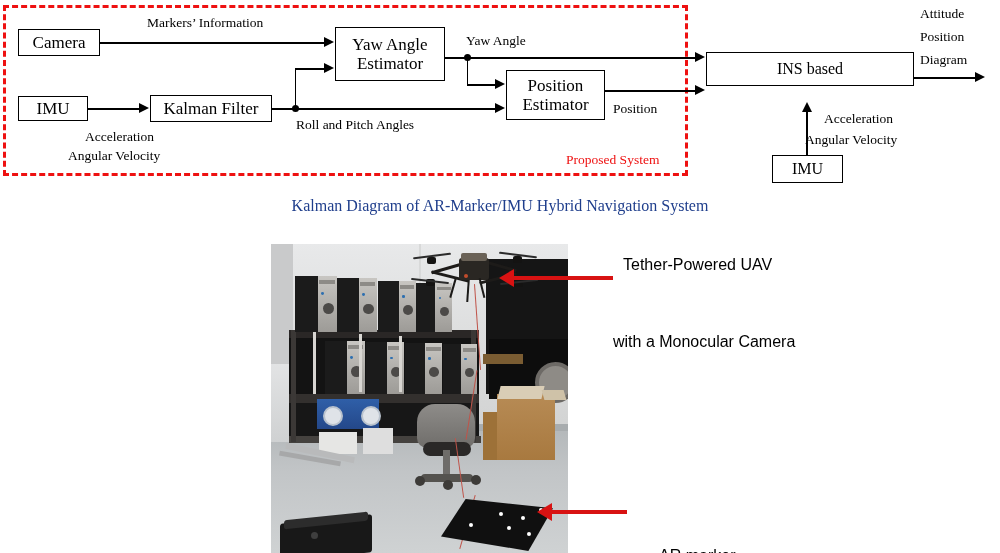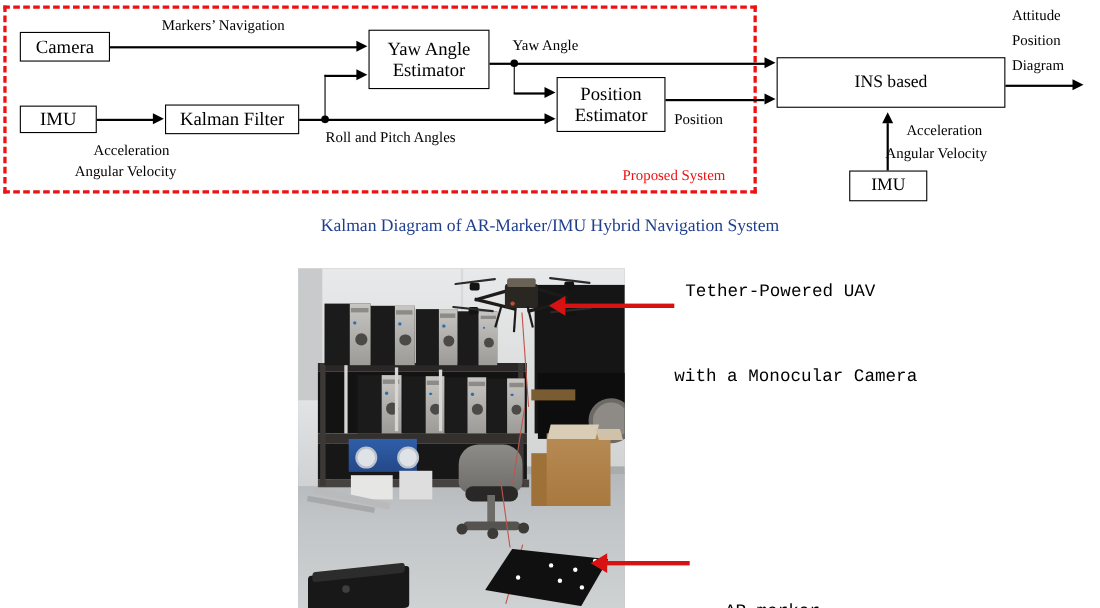--- a/index.html
+++ b/index.html
@@ -18,21 +18,21 @@
   .node{position:absolute;border:1.4px solid #000;background:#fff;
         display:flex;align-items:center;justify-content:center;
         text-align:center;line-height:1.12;box-sizing:border-box;}
   .node span{display:block;}
 
   .n-camera{left:18px;top:29px;width:82px;height:27px;font-size:17px;}
   .n-imu-l{left:18px;top:96px;width:70px;height:25px;font-size:17px;}
   .n-kalman{left:150px;top:95px;width:122px;height:27px;font-size:17px;}
   .n-yaw{left:335px;top:27px;width:110px;height:54px;font-size:17px;}
   .n-pos{left:506px;top:70px;width:99px;height:50px;font-size:17px;}
-  .n-ins{left:706px;top:52px;width:208px;height:46px;font-size:16px;}
+  .n-ins{left:706px;top:52px;width:208px;height:34px;font-size:16px;}
   .n-imu-r{left:772px;top:155px;width:71px;height:28px;font-size:16px;}
 
   
   .wire{position:absolute;background:#000;}
   .h{height:1.6px;}
   .v{width:1.6px;}
 
   .dot{position:absolute;width:7px;height:7px;border-radius:50%;background:#000;}
 
   .arrow{position:absolute;width:0;height:0;border-style:solid;}
@@ -134,21 +134,21 @@
   .uav-body{left:188px;top:14px;width:30px;height:22px;background:#2a2723;border-radius:3px;}
   .uav-top{left:190px;top:9px;width:26px;height:8px;background:#6a6257;border-radius:2px;}
   .uav-arm{position:absolute;height:3px;background:#1d1b19;}
   .uav-mot{position:absolute;width:9px;height:7px;background:#141312;border-radius:2px;}
   .uav-prop{position:absolute;height:2px;background:#2b2b2b;border-radius:1px;}
   .uav-leg{position:absolute;width:2px;background:#1b1a18;}
   .uav-led{position:absolute;width:4px;height:4px;border-radius:50%;background:#c24c2c;}
 
   
   .annot{position:absolute;font-size:16px;white-space:nowrap;
-         font-family:Liberation Mono, monospace;}
+         font-family:Liberation Sans, sans-serif;}
   .redarrow{position:absolute;height:4px;background:#d81212;}
   .redhead{position:absolute;width:0;height:0;border-style:solid;
            border-width:9px 15px 9px 0;border-color:transparent #d81212 transparent transparent;}
 </style>
 </head>
 <body>
 
 <div class="fig">
 
   <div>
@@ -220,21 +220,21 @@
 
     <div class="wire h" style="left:605px;top:90px;width:90px;"></div>
     <div class="arrow ar-r" style="left:695px;top:85px;"></div>
 
     <div class="wire v" style="left:806px;top:112px;height:43px;"></div>
     <div class="arrow ar-u" style="left:801.5px;top:102px;"></div>
 
     <div class="wire h" style="left:914px;top:77px;width:62px;"></div>
     <div class="arrow ar-r" style="left:975px;top:72px;"></div>
 
-    <div class="lbl" style="left:147px;top:15px;">Markers’ Navigation</div>
+    <div class="lbl" style="left:147px;top:15px;">Markers’ Information</div>
     <div class="lbl" style="left:85px;top:129px;">Acceleration</div>
     <div class="lbl" style="left:68px;top:148px;">Angular Velocity</div>
     <div class="lbl" style="left:296px;top:117px;">Roll and Pitch Angles</div>
     <div class="lbl" style="left:466px;top:33px;">Yaw Angle</div>
     <div class="lbl" style="left:613px;top:101px;">Position</div>
     <div class="lbl" style="left:824px;top:111px;">Acceleration</div>
     <div class="lbl" style="left:805px;top:132px;">Angular Velocity</div>
     <div class="lbl" style="left:920px;top:6px;">Attitude</div>
     <div class="lbl" style="left:920px;top:29px;">Position</div>
     <div class="lbl" style="left:920px;top:52px;">Diagram</div>

